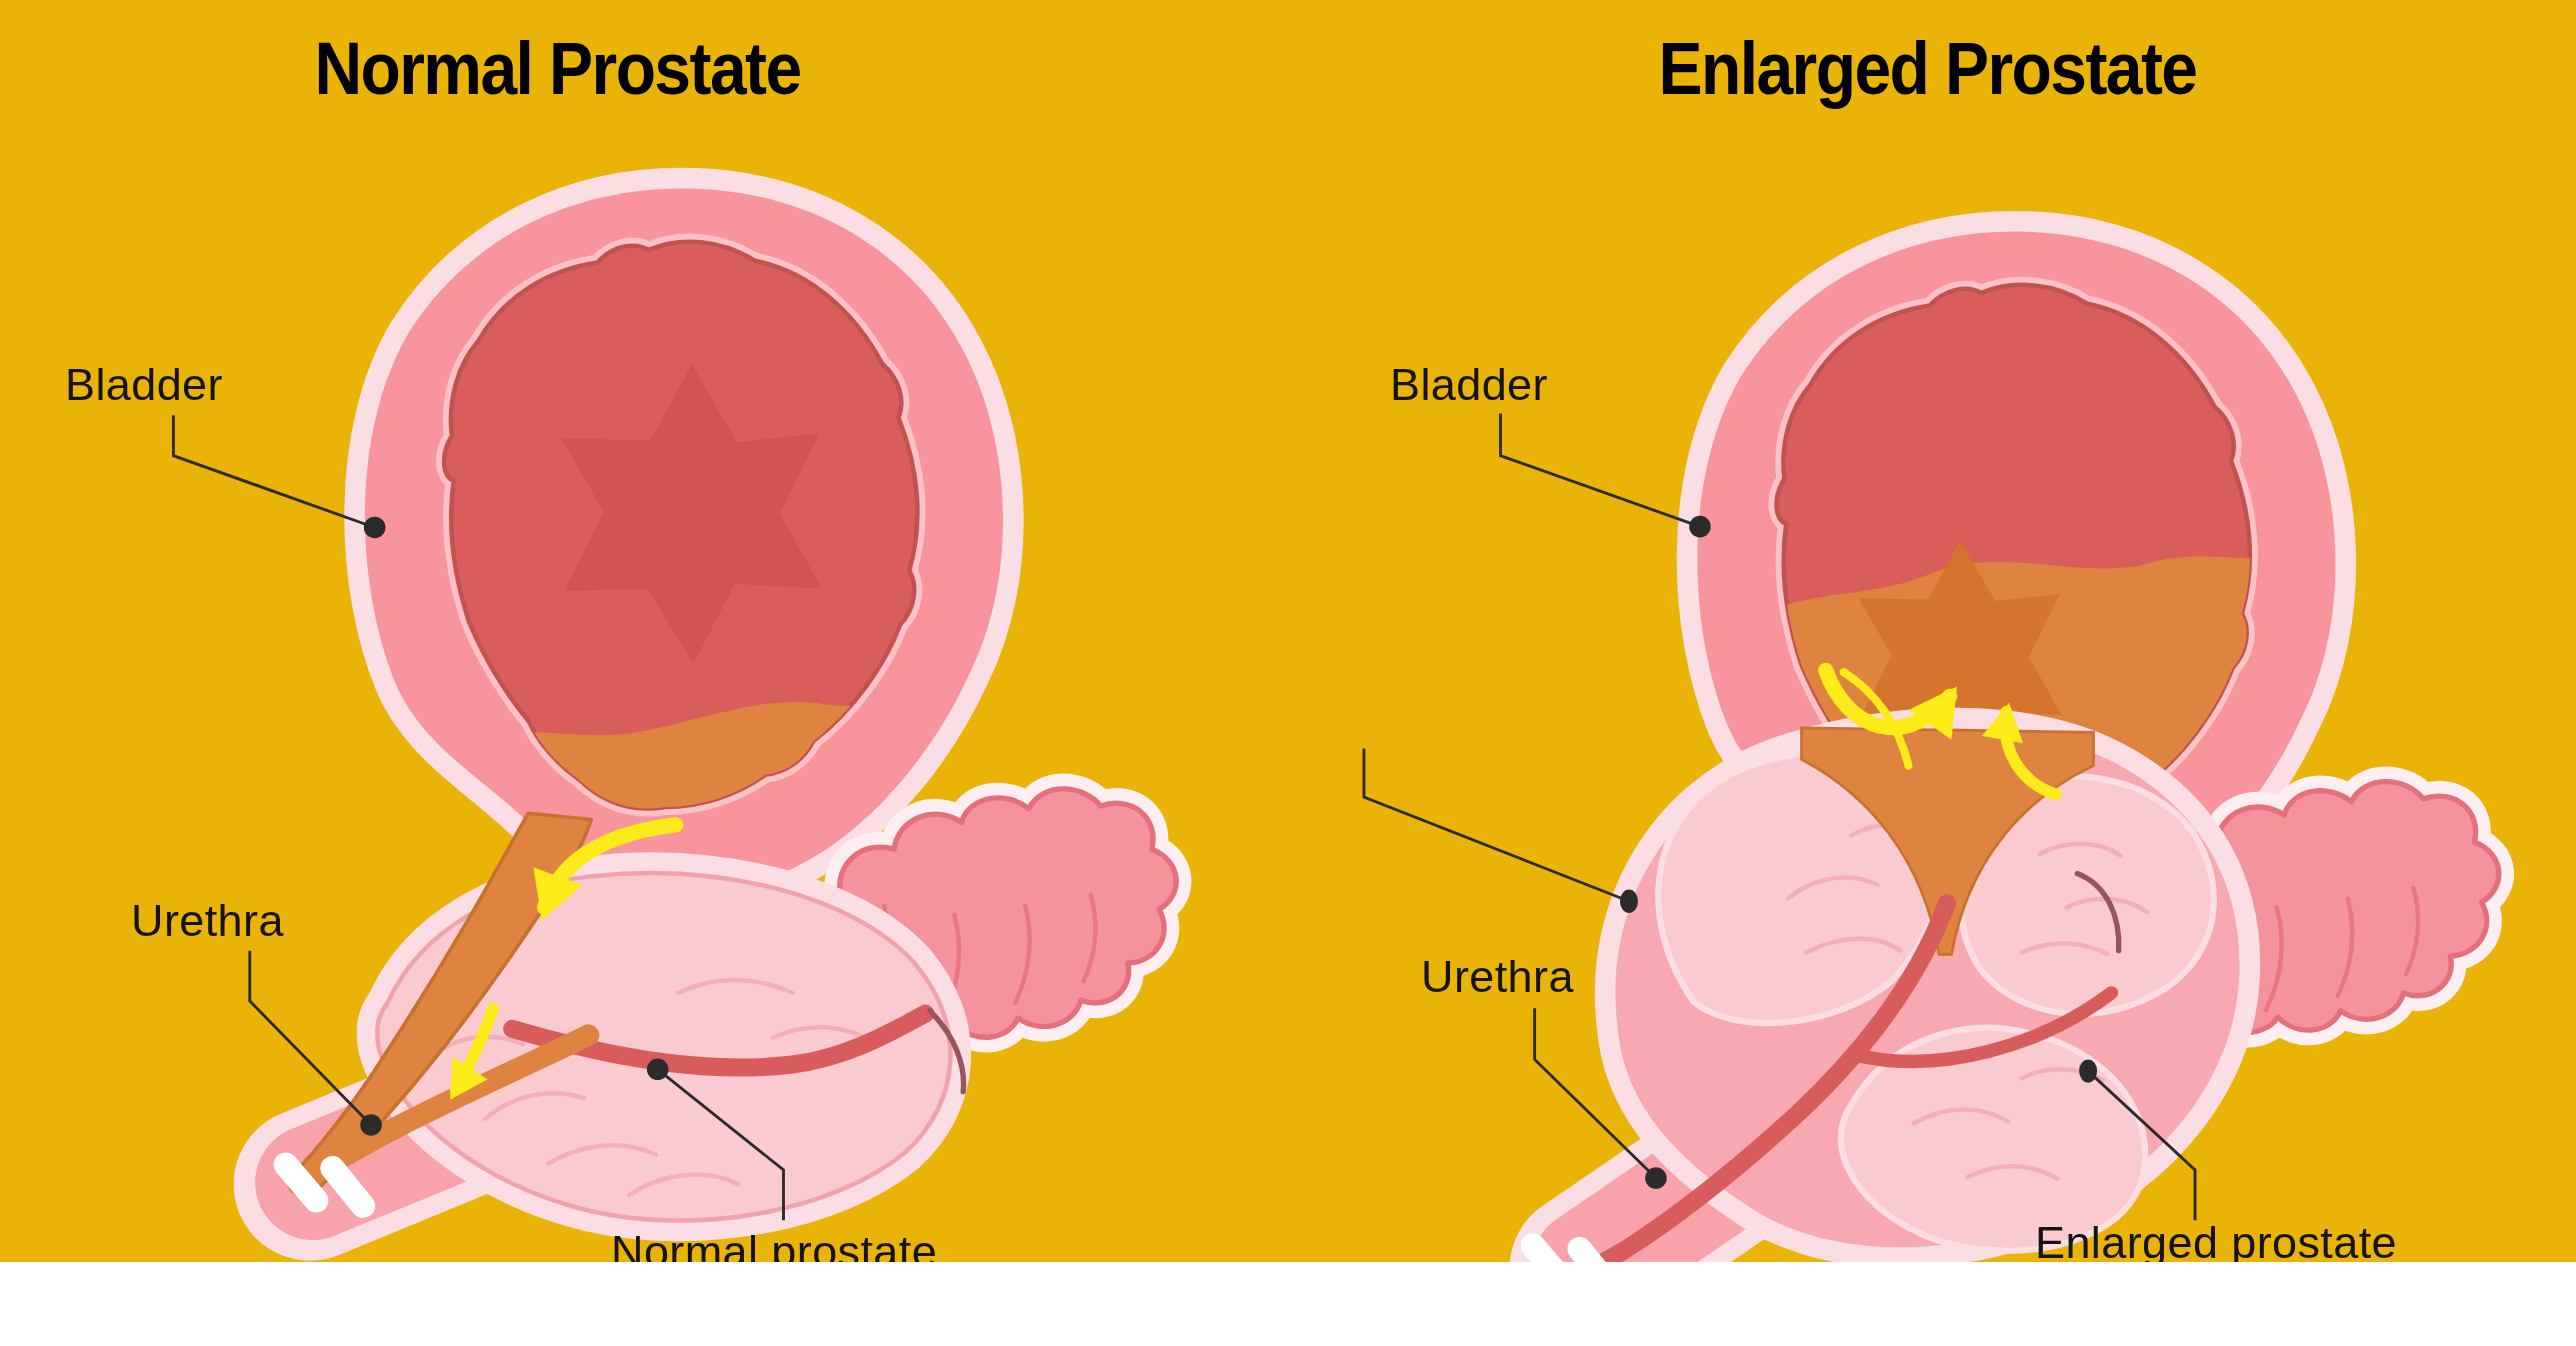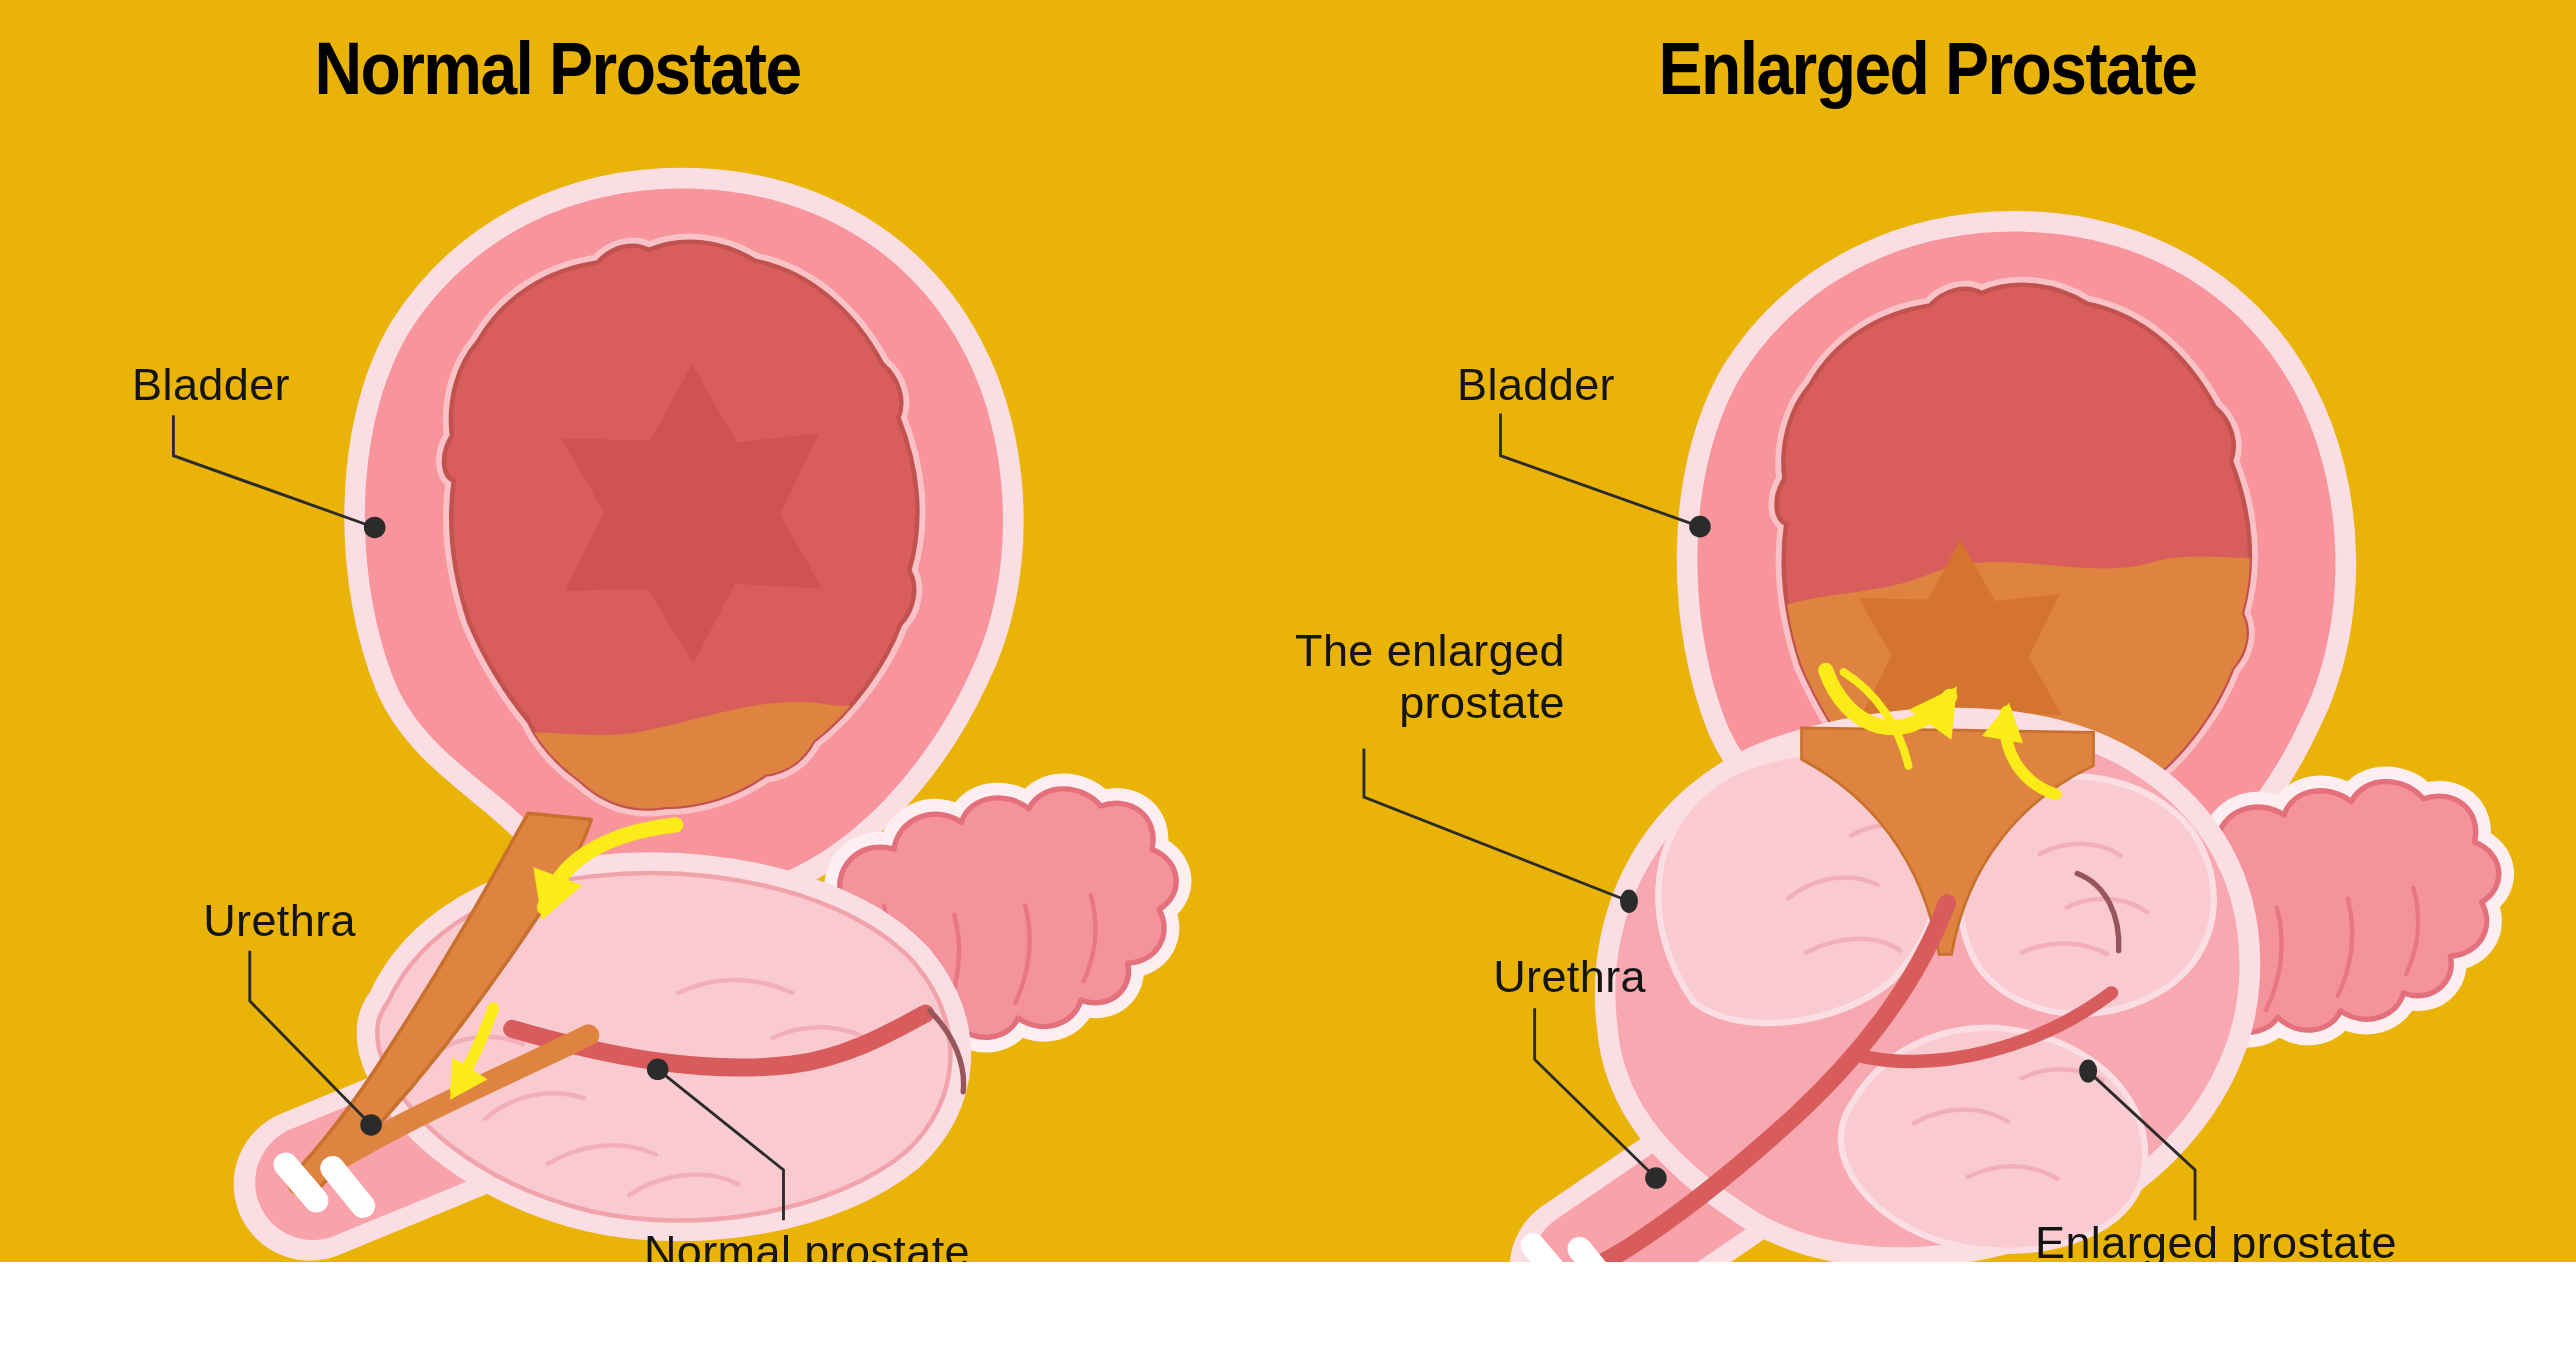--- a/index.html
+++ b/index.html
@@ -3,21 +3,21 @@
 <meta charset="utf-8">
 <style>
   html,body{margin:0;padding:0;background:#ffffff;}
   #stage{position:relative;width:2576px;height:1262px;background:#eab308;overflow:hidden;
          font-family:"Liberation Sans", sans-serif;}
   #art{position:absolute;left:0;top:0;}
   .title{position:absolute;font-size:75px;font-weight:700;color:#000;
          letter-spacing:-1.8px;text-align:center;transform:scaleX(.88);transform-origin:center;
          white-space:nowrap;}
   .lbl{position:absolute;font-size:45px;font-weight:400;color:var(--c-text,#141414);
-       text-align:right;letter-spacing:0.4px;line-height:1.16;white-space:nowrap;}
+       text-align:left;letter-spacing:0.4px;line-height:1.16;white-space:nowrap;}
   .lbl.two{white-space:normal;}
   
   .halo-stroke{fill:none;stroke:var(--c-halo);stroke-width:46;stroke-linejoin:round;}
   .wall{fill:var(--c-wall);}
   .rim{fill:none;stroke:var(--c-rim);stroke-width:18;stroke-linejoin:round;}
   .cavity{fill:var(--c-cavity);stroke:var(--c-cavity_stroke);stroke-width:5;}
   .jag-red{fill:var(--c-jag_red);}
   .jag-orange{fill:var(--c-jag_orange);}
   .pool{fill:var(--c-urine);}
   .channel{fill:var(--c-urine);stroke:var(--c-urine_stroke);stroke-width:4;stroke-linejoin:round;}
@@ -185,18 +185,18 @@
 
   <div class="title" style="left:153px;top:25px;width:809px;">Normal Prostate</div>
   <div class="title" style="left:1523px;top:25px;width:809px;">Enlarged Prostate</div>
 
   <div class="lbl" style="left:65px;top:359px;width:225px;">Bladder</div>
   <div class="lbl" style="left:131px;top:895px;width:225px;">Urethra</div>
   <div class="lbl" style="left:611px;top:1226px;width:359px;">Normal prostate</div>
 
   <div class="lbl" style="left:1390px;top:359px;width:225px;">Bladder</div>
   <div class="lbl two" style="left:1170px;top:625px;width:395px;">
-    <span>The enlarged prostate</span><br>
+    <br>
   </div>
   <div class="lbl" style="left:1421px;top:951px;width:225px;">Urethra</div>
   <div class="lbl" style="left:2035px;top:1217px;width:359px;">Enlarged prostate</div>
 </div>
 
 
 </body></html>

